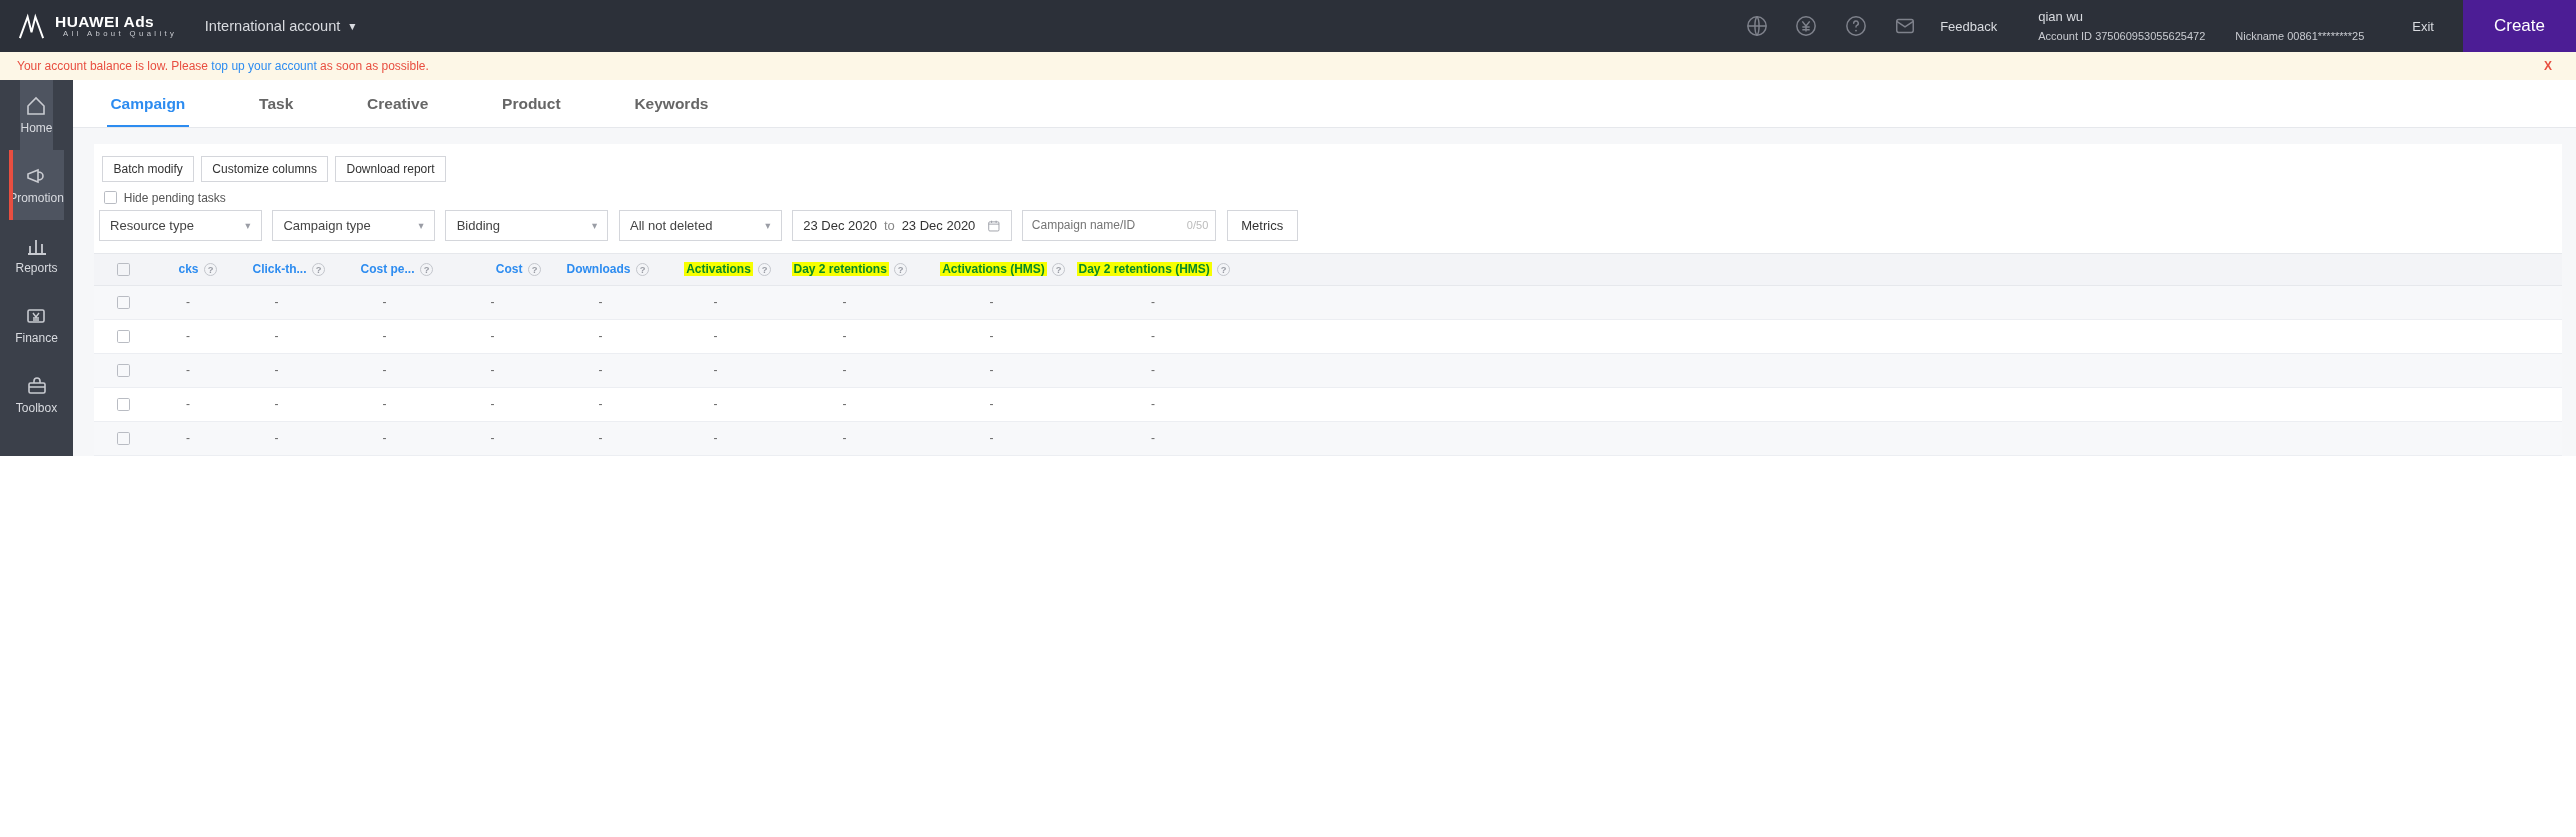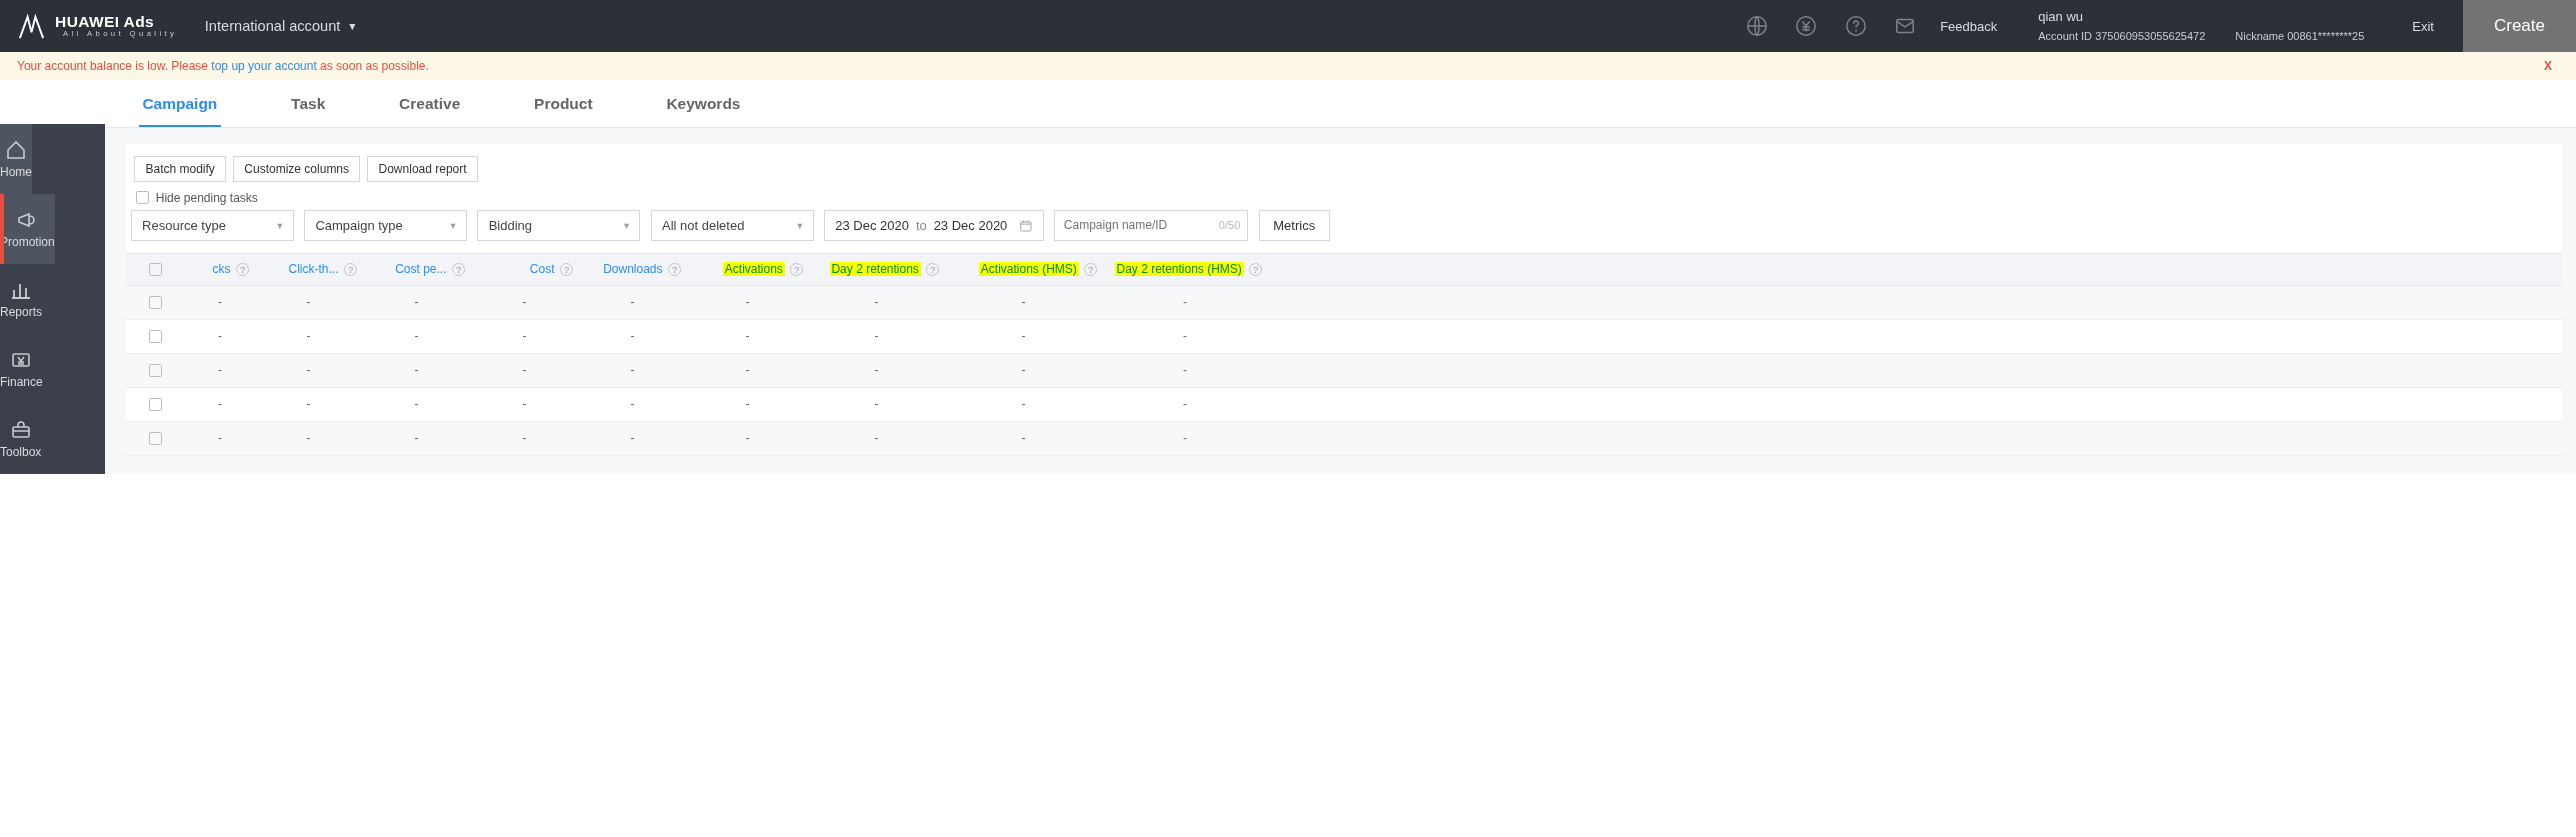--- a/index.html
+++ b/index.html
@@ -16,33 +16,33 @@
   .acct-select .caret { margin-left: 6.9px; font-size: 10.3px; }
   .header-gap { flex: 1; }
   .header-icons { display: flex; align-items: center; gap: 27.5px; padding-right: 22px; }
   .header-icons .icon { width: 22px; height: 22px; color: #7f828c; }
   .header-icon-link { display: flex; align-items: center; cursor: pointer; }
   .feedback { color: #d9dbe0; font-size: 13px; margin-left: -3.4px; }
   .user-block { padding: 0 19px; font-size: 11px; color: #d9dbe0; line-height: 1.6; }
   .user-block .uname { font-size: 13px; }
   .user-block .uids { display: flex; gap: 30px; color: #c9cbd1; font-size: 11px; }
   .exit { color: #d9dbe0; padding: 0 29px; cursor: pointer; font-size: 13px; }
-  .create-btn { background: #737373; color: #fff; font-size: 17px; height: 52px; display: flex; align-items: center; justify-content: center; padding: 0 31px; cursor: pointer; }
+  .create-btn { background: #4c1d95; color: #fff; font-size: 17px; height: 52px; display: flex; align-items: center; justify-content: center; padding: 0 31px; cursor: pointer; }
 
   
   .warn-bar { display: flex; align-items: center; background: #fdf7e7; padding: 6.9px 17px; font-size: 12px; }
   .warn-bar .msg { color: #e84e40; }
   .warn-bar .lnk { color: #2d8cf0; cursor: pointer; }
   .warn-bar .close { margin-left: auto; color: #e84e40; cursor: pointer; font-weight: bold; padding: 0 6.9px; }
 
   
   .body { display: flex; }
 
   
-  .sidebar { width: 105px; background: #3b404a; display: flex; flex-direction: column; align-items: flex-start; margin-top: 44px; }
+  .sidebar { width: 73px; background: #3b404a; display: flex; flex-direction: column; align-items: center; }
   .side-item { display: flex; flex-direction: column; align-items: center; justify-content: center; height: 70px; color: #d9dbe0; font-size: 12px; cursor: pointer; position: relative; }
   .side-item.active { background: #4e5460; }
   .side-item.promo { background: #4e5460; }
   .side-item.promo::before { content: ''; position: absolute; left: 0; top: 0; bottom: 0; width: 4.3px; background: #e84e40; }
   .side-item .side-icon { width: 24px; height: 24px; color: #c9cbd1; margin-bottom: 3.4px; }
 
   
   .main { flex: 1; background: #f6f7f9; display: flex; flex-direction: column; }
 
   
@@ -66,21 +66,21 @@
   .date-picker .cal { margin-left: auto; color: #9a9da5; }
   .search-box { border: 0.9px solid #d4d6db; height: 31px; display: flex; align-items: center; padding: 0 8.6px; font-size: 12px; width: 194px; color: #999; }
   .search-box input { border: none; outline: none; flex: 1; font-size: 12px; }
   .search-box .cnt { color: #bbb; font-size: 11px; margin-right: 5.2px; }
   .metrics-btn { border: 0.9px solid #d4d6db; height: 31px; display: flex; align-items: center; padding: 0 13.7px; font-size: 13px; cursor: pointer; }
 
   
   .table-wrap { overflow: hidden; }
   .thead { display: flex; background: #f3f4f7; border-top: 0.9px solid #e6e8ec; border-bottom: 0.9px solid #e6e8ec; height: 33px; align-items: center; }
   .thead .cell, .trow .cell { padding: 0 5.2px; font-size: 12px; display: flex; align-items: center; justify-content: center; position: relative; }
-  .thead .cell { color: #2d8cf0; font-weight: 400; justify-content: flex-end; gap: 5.2px; }
+  .thead .cell { color: #2d8cf0; font-weight: 700; justify-content: flex-end; gap: 5.2px; }
   .thead .cell.hl span.lbl { background: #f7ff00; padding: 0 1.7px; }
   .thead .cell.green span.lbl { color: #0a8a25; }
   .thead .cell::after { content: ''; position: absolute; right: 0; top: 7.7px; bottom: 7.7px; width: 0.9px; background: #d8dadf; }
   .thead .cell:last-child::after { display: none; }
   .q-icon { width: 13.7px; height: 13.7px; border: 0.9px solid #c3c6cc; border-radius: 50%; display: inline-flex; align-items: center; justify-content: center; font-size: 9.4px; color: #9a9da5; }
   .trow { display: flex; height: 34px; align-items: center; border-bottom: 0.9px solid #eceef2; color: #666; }
   .trow:nth-child(odd) { background: #f7f8fa; }
   .c0 { width: 60px; justify-content: center !important; }
   .c1 { width: 69px; }
   .c2 { width: 108px; }

